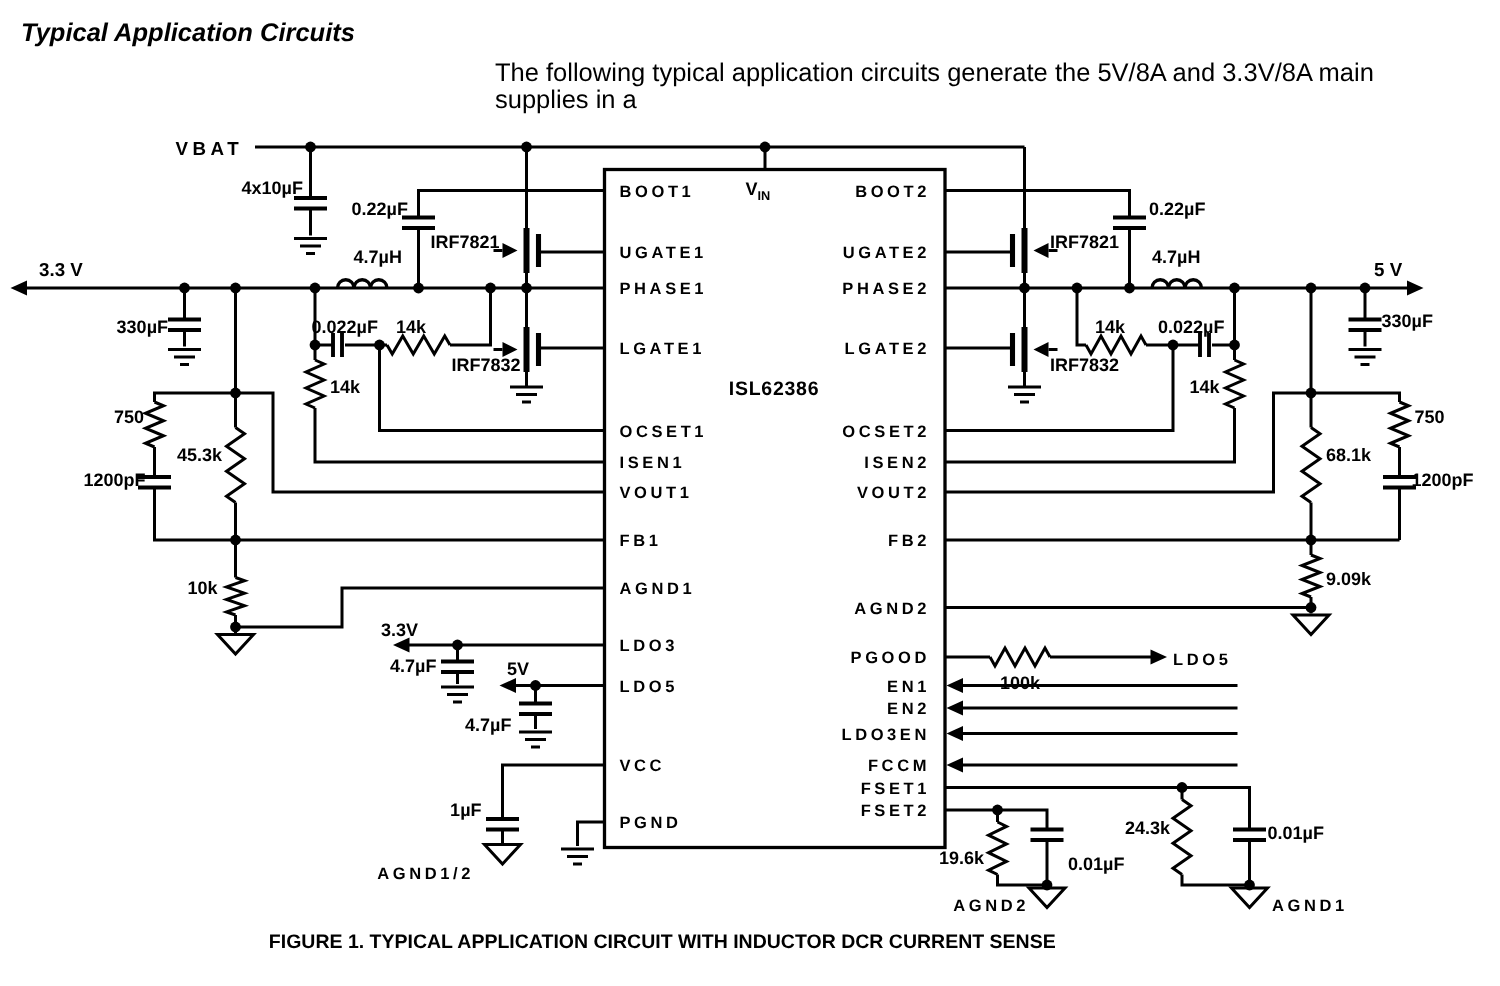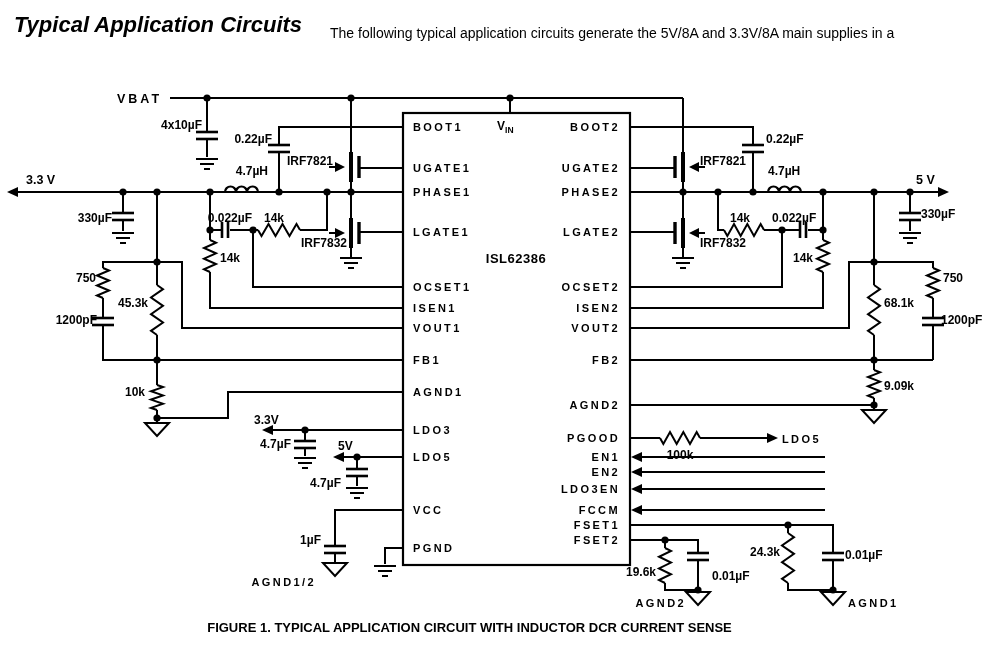--- a/index.html
+++ b/index.html
@@ -1,20 +1,20 @@
 <!DOCTYPE html>
 <html><head>
 <meta charset="utf-8">
 <style>
   html,body{margin:0;padding:0;background:#fff;}
   #page{position:relative;width:1000px;height:657px;background:#ffffff;overflow:hidden;
         font-family:"Liberation Sans",sans-serif;color:#000;}
-  #title{position:absolute;left:14px;top:12px;font-size:22px;font-weight:bold;font-style:italic;}
-  #desc{position:absolute;left:330px;top:24px;width:630px;font-size:14px;line-height:18px;}
-  #caption{position:absolute;left:0;top:620px;width:883px;text-align:center;font-size:13px;font-weight:bold;margin-left:28px;}
+  #title{position:absolute;left:14px;top:12px;font-size:17px;font-weight:bold;font-style:italic;}
+  #desc{position:absolute;left:330px;top:40px;width:630px;font-size:17px;line-height:18px;}
+  #caption{position:absolute;left:0;top:620px;width:883px;text-align:center;font-size:13px;font-weight:bold;}
   svg{position:absolute;left:0;top:0;}
   text{fill:#000;}
   .lbl{font-size:12px;font-weight:bold;}
   .pin{font-size:11px;font-weight:bold;letter-spacing:2.4px;}
   .rail{font-size:12.5px;font-weight:bold;}
   .icname{font-size:13px;font-weight:bold;letter-spacing:0.5px;}
   .e{text-anchor:end;} .m{text-anchor:middle;}
 </style>
 </head>
 <body>

